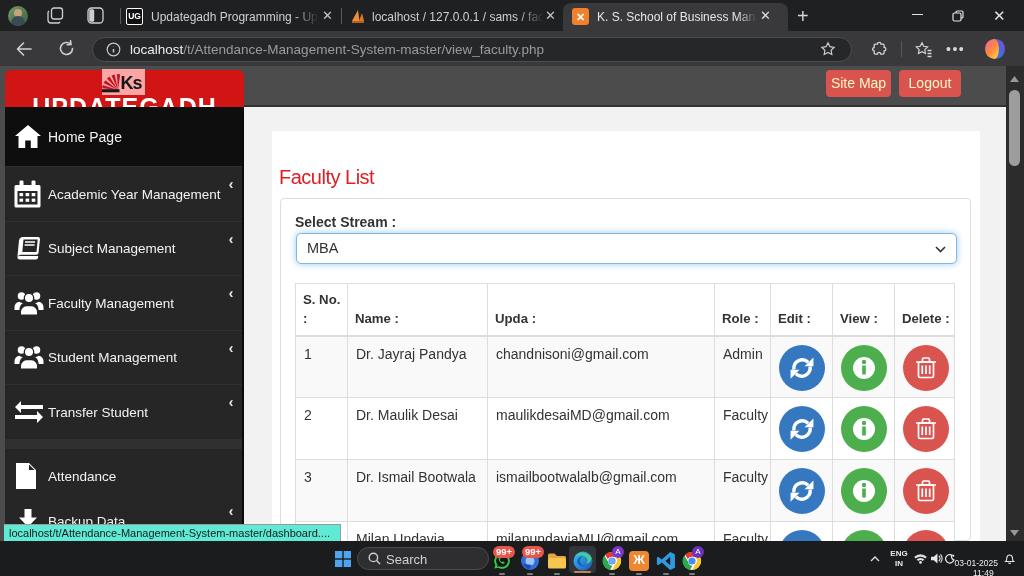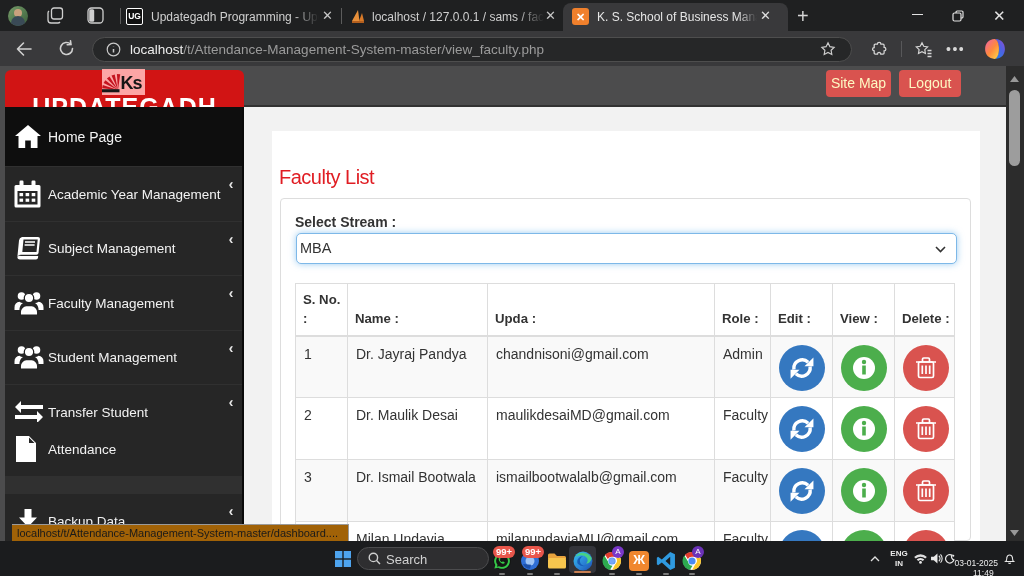--- a/index.html
+++ b/index.html
@@ -25,39 +25,39 @@
   #sidebar { left:5px; top:107px; width:238.5px; height:434px; background:#303030; border-right:2px solid #0a0a0a;}
   .sitem { position:absolute; left:0; width:236.5px; background:#262626; color:#f2f2f2; }
   .sitem .txt { position:absolute; left:43px; top:50%; transform:translateY(-50%); font-size:13.5px; }
   .sitem .icon { position:absolute; left:9px; top:50%; transform:translateY(-50%); }
   .chev { position:absolute; right:8px; top:9px; color:#e8e8e8; font-size:14px; font-weight:bold; }
 
   
   #card { left:272px; top:131px; width:708px; height:410px; background:#fff; }
   #h2 { left:279px; top:163px; font-size:20px; letter-spacing:-0.5px; color:#e01d23; line-height:28px; }
   #panel { left:280px; top:198px; width:691px; height:343px; border:1px solid #ddd; border-radius:4px; background:#fff; }
-  #selstream { padding-left:3px; left:296px; top:232.5px; width:661px; height:31px; border:1px solid #7db8e8; border-radius:5px; background:#fff; box-shadow:0 0 7px rgba(102,175,233,.65); font-size:14.5px; color:#333; line-height:29px; }
+  #selstream { padding-left:10px; left:296px; top:232.5px; width:661px; height:31px; border:1px solid #7db8e8; border-radius:5px; background:#fff; box-shadow:0 0 7px rgba(102,175,233,.65); font-size:14.5px; color:#333; line-height:29px; }
 
   table { border-collapse:collapse; table-layout:fixed; background:#fff; width:659px; }
   th, td { border:1px solid #ddd; padding:6px 8px; font-size:14px; color:#333; vertical-align:top; text-align:left; }
   tbody td:nth-child(-n+4) { padding-top:9px; }
   thead th { vertical-align:bottom; font-weight:600; font-size:13.2px; line-height:19px; padding:5px 7px 7px; border-bottom:2px solid #ddd; white-space:nowrap; }
   tr.odd td { background:#f9f9f9; }
   .cbtn { width:46px; height:46px; border-radius:50%; display:block; margin:2px auto 0 auto; position:relative; }
   .b-blue { background:#3578c0; }
   .b-green{ background:#4cae4c; }
   .b-red  { background:#d9534f; }
   .cbtn svg { position:absolute; left:50%; top:50%; transform:translate(-50%,-50%); }
 
   
   #sbar { left:1006px; top:66px; width:18px; height:475px; background:#2c2c2c; }
   #sthumb { left:2.5px; top:24px; width:11.5px; height:76px; background:#9d9d9d; border-radius:6px; position:absolute; }
 
   
-  #tooltip { left:12px; top:524px; width:337px; height:17px; background:#a16207; border:1px solid #9a9a9a; border-left:none; border-bottom:none; font-size:11px; color:#1a1a1a; line-height:16px; padding-left:5px; white-space:nowrap; overflow:hidden;}
+  #tooltip { left:4px; top:524px; width:337px; height:17px; background:#5eead4; border:1px solid #9a9a9a; border-left:none; border-bottom:none; font-size:11px; color:#1a1a1a; line-height:16px; padding-left:5px; white-space:nowrap; overflow:hidden;}
 
   
   #taskbar { left:0; top:541px; width:1024px; height:35px; background:#1b1c1e; }
   .tico { position:absolute; top:551px; width:20px; height:20px; }
   .trun { position:absolute; top:572.5px; width:6px; height:2.5px; border-radius:2px; background:#7a7a7a; }
 </style>
 </head>
 <body>
 
 <div class="abs" id="titlebar"></div>
@@ -422,21 +422,21 @@
 
 <div class="sitem abs" style="left:5px;top:385px;height:53.5px;">
   <svg class="icon" width="30" height="24" viewBox="0 0 30 24" fill="#fff">
       <path d="M7 1 V5 H29 V9 H7 V13 L1 7 Z"></path>
       <path d="M23 11 V15 H1 V19 H23 V23 L29 17 Z"></path>
     </svg>
   <span class="txt">Transfer Student</span>
     <span class="chev">‹</span>
 </div>
 
-<div class="sitem abs" style="left:5px;top:422px;height:53.5px;padding-left:48px;">
+<div class="sitem abs" style="left:5px;top:449px;height:53.5px;padding-left:48px;">
   <svg class="icon" width="24" height="28" viewBox="0 0 24 28" fill="#fff">
       <path d="M2 1 H15 L22 8 V27 H2 Z M15 2.5 V8 H20.5 Z" fill-rule="evenodd"></path>
     </svg>
   <span class="txt">Attendance</span>
 </div>
 
 <div class="sitem abs" style="left:5px;top:494px;height:53.5px;">
   <svg class="icon" width="28" height="26" viewBox="0 0 28 26" fill="#fff">
       <path d="M10.5 1 h7 V9.5 H23 L14 19 L5 9.5 H10.5 Z"></path>
       <path d="M2 20 H10 L12 22.5 H16 L18 20 H26 V25 H2 Z"></path>

